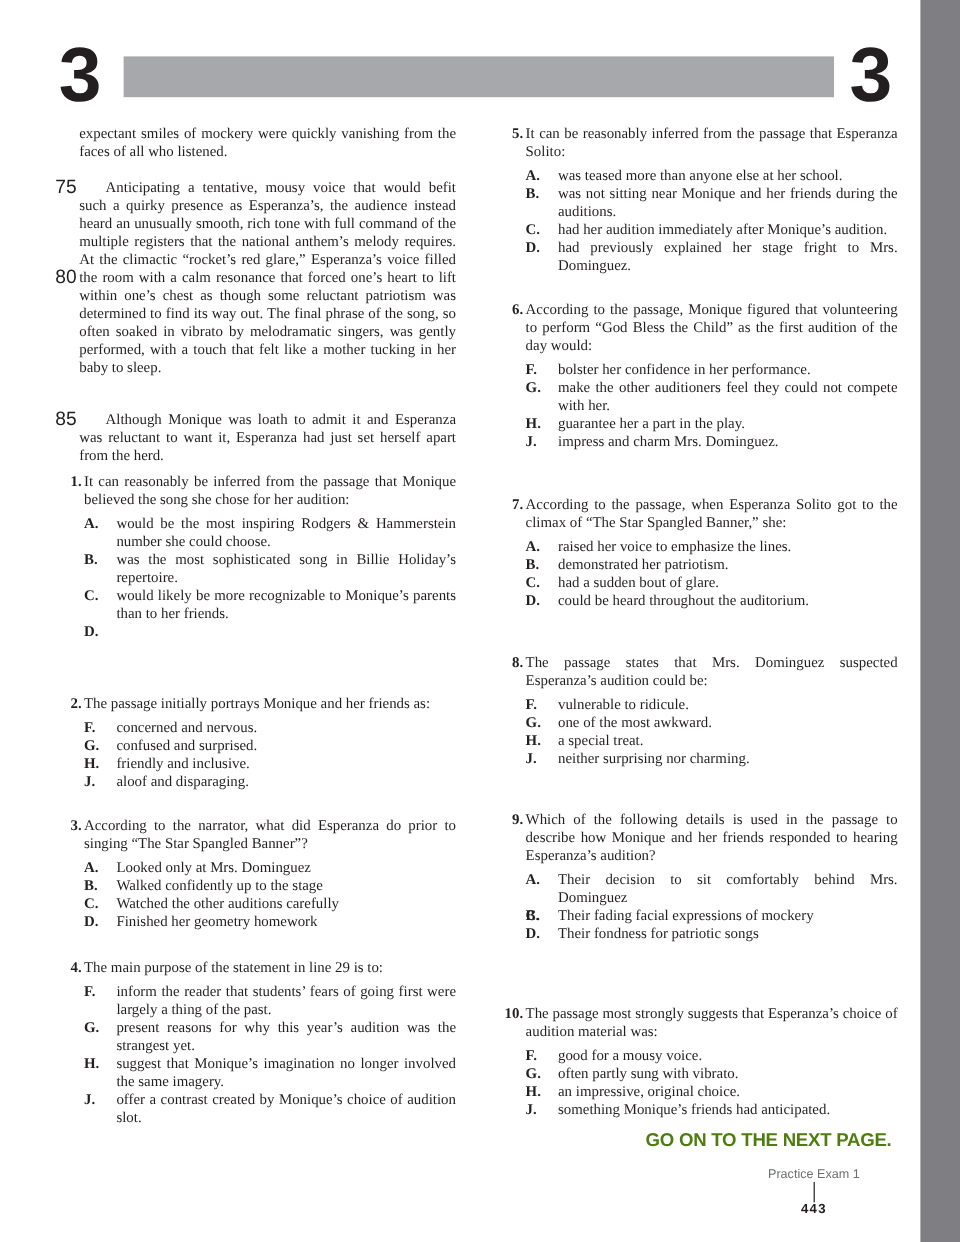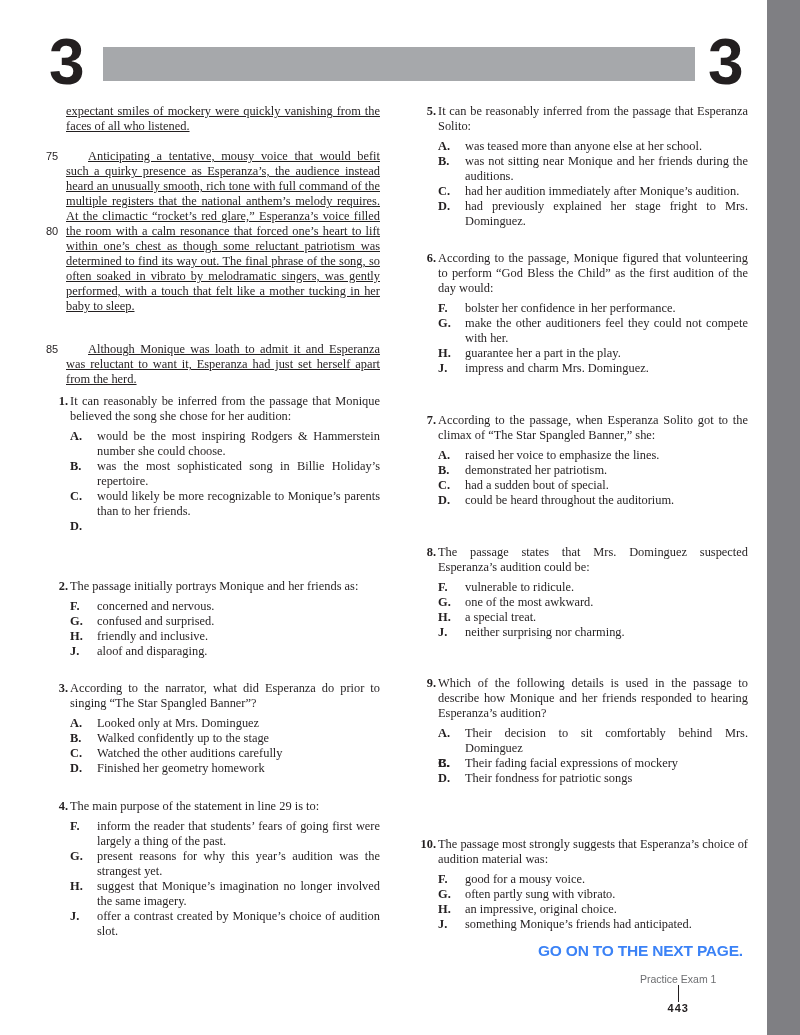--- a/index.html
+++ b/index.html
@@ -13,35 +13,35 @@
     position: absolute; top: 30px; font-family: "Liberation Sans", "DejaVu Sans", sans-serif;
     font-weight: bold; font-size: 64px; line-height: 64px; color: #231f20;
   }
   .sec-num.left { left: 49px; }
   .sec-num.right { left: 708px; }
   .header-bar { position: absolute; left: 103px; top: 47px; width: 592px; height: 34px; background: #a6a8ab; }
 
   .col { position: absolute; font-size: 12.4px; line-height: 15px; }
   .col.left { left: 66px; width: 314px; top: 104px; }
 
-  .para { text-align: justify; position: relative; margin: 0; text-decoration: underline; }
+  .para { text-align: justify; position: relative; margin: 0; }
   .para .indent { display: inline-block; width: 22px; }
-  .line-no { position: absolute; left: -20px; font-family: "Liberation Sans", "DejaVu Sans", sans-serif; font-size: 11px; color: #231f20; }
+  .line-no { position: absolute; left: -20px; font-family: "Liberation Sans", "DejaVu Sans", sans-serif; font-size: 16px; color: #231f20; }
 
   .question { position: absolute; }
   .q-stem { position: relative; text-align: justify; margin: 0; }
   .q-num { position: absolute; left: -16px; font-weight: bold; text-align: right; width: 14px; }
   .q-num.wide { left: -22px; width: 20px; }
   .choices { margin-top: 5px; }
   .choice { position: relative; padding-left: 27px; text-align: justify; }
   .choice .letter { position: absolute; left: 0; font-weight: bold; }
 
   .next-page {
     position: absolute; left: 538px; top: 942px; font-family: "Liberation Sans", "DejaVu Sans", sans-serif;
-    font-weight: bold; font-size: 15.5px; letter-spacing: -0.2px; color: #3b82f6;
+    font-weight: bold; font-size: 15.5px; letter-spacing: -0.2px; color: #4d7c0f;
   }
   .footer { position: absolute; top: 973px; left: 640px; font-family: "Liberation Sans", "DejaVu Sans", sans-serif; font-size: 10.5px; color: #6d6e71; display: flex; align-items: center; flex-direction: column; }
   .footer .divider { display: inline-block; width: 1px; height: 17px; background: #231f20; margin: 0 9px; }
   .footer .page { font-weight: bold; color: #231f20; font-size: 11px; letter-spacing: 1px; }
 </style>
 </head>
 <body>
 
 <div class="edge-strip"></div>
 <div class="sec-num left">3</div>
@@ -116,21 +116,21 @@
         <div class="choice"><span class="letter">G.</span><span>make the other auditioners feel they could not compete with her.</span></div>
         <div class="choice"><span class="letter">H.</span><span>guarantee her a part in the play.</span></div>
         <div class="choice"><span class="letter">J.</span><span>impress and charm Mrs. Dominguez.</span></div>
       </div>
     </div>
     <div class="question col" style="left: 438px; top: 413px; width: 310px;">
       <p class="q-stem"><span class="q-num">7.</span><span>According to the passage, when Esperanza Solito got to the climax of “The Star Spangled Banner,” she:</span></p>
       <div class="choices">
         <div class="choice"><span class="letter">A.</span><span>raised her voice to emphasize the lines.</span></div>
         <div class="choice"><span class="letter">B.</span><span>demonstrated her patriotism.</span></div>
-        <div class="choice"><span class="letter">C.</span><span>had a sudden bout of special.</span></div>
+        <div class="choice"><span class="letter">C.</span><span>had a sudden bout of glare.</span></div>
         <div class="choice"><span class="letter">D.</span><span>could be heard throughout the auditorium.</span></div>
       </div>
     </div>
     <div class="question col" style="left: 438px; top: 545px; width: 310px;">
       <p class="q-stem"><span class="q-num">8.</span><span>The passage states that Mrs. Dominguez suspected Esperanza’s audition could be:</span></p>
       <div class="choices">
         <div class="choice"><span class="letter">F.</span><span>vulnerable to ridicule.</span></div>
         <div class="choice"><span class="letter">G.</span><span>one of the most awkward.</span></div>
         <div class="choice"><span class="letter">H.</span><span>a special treat.</span></div>
         <div class="choice"><span class="letter">J.</span><span>neither surprising nor charming.</span></div>

